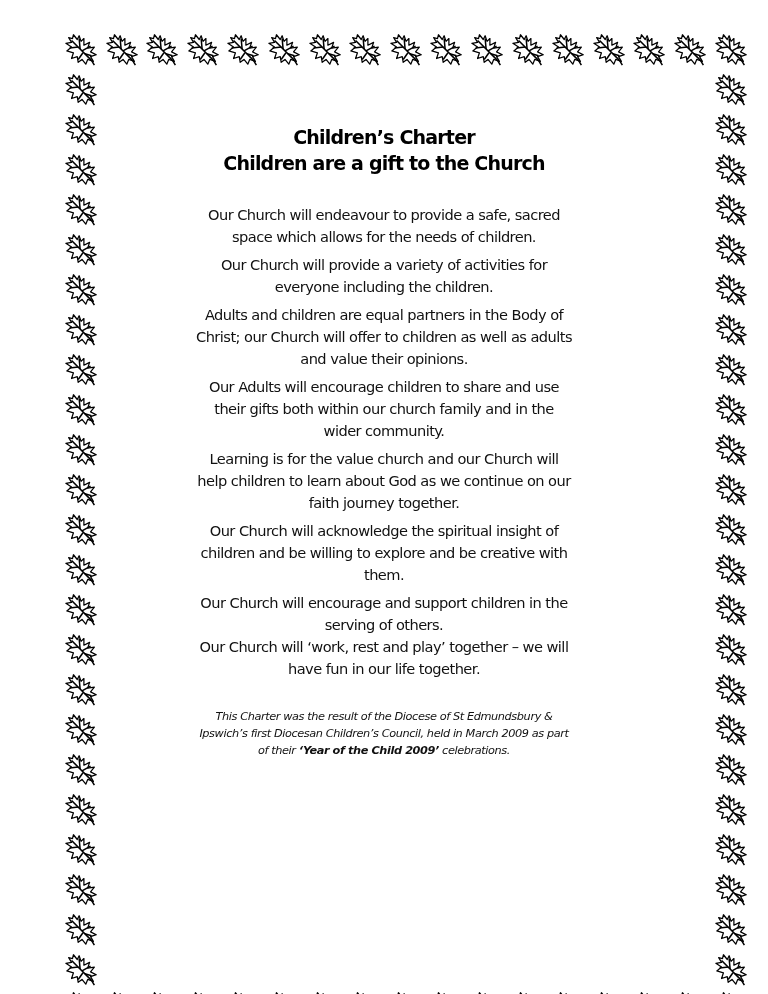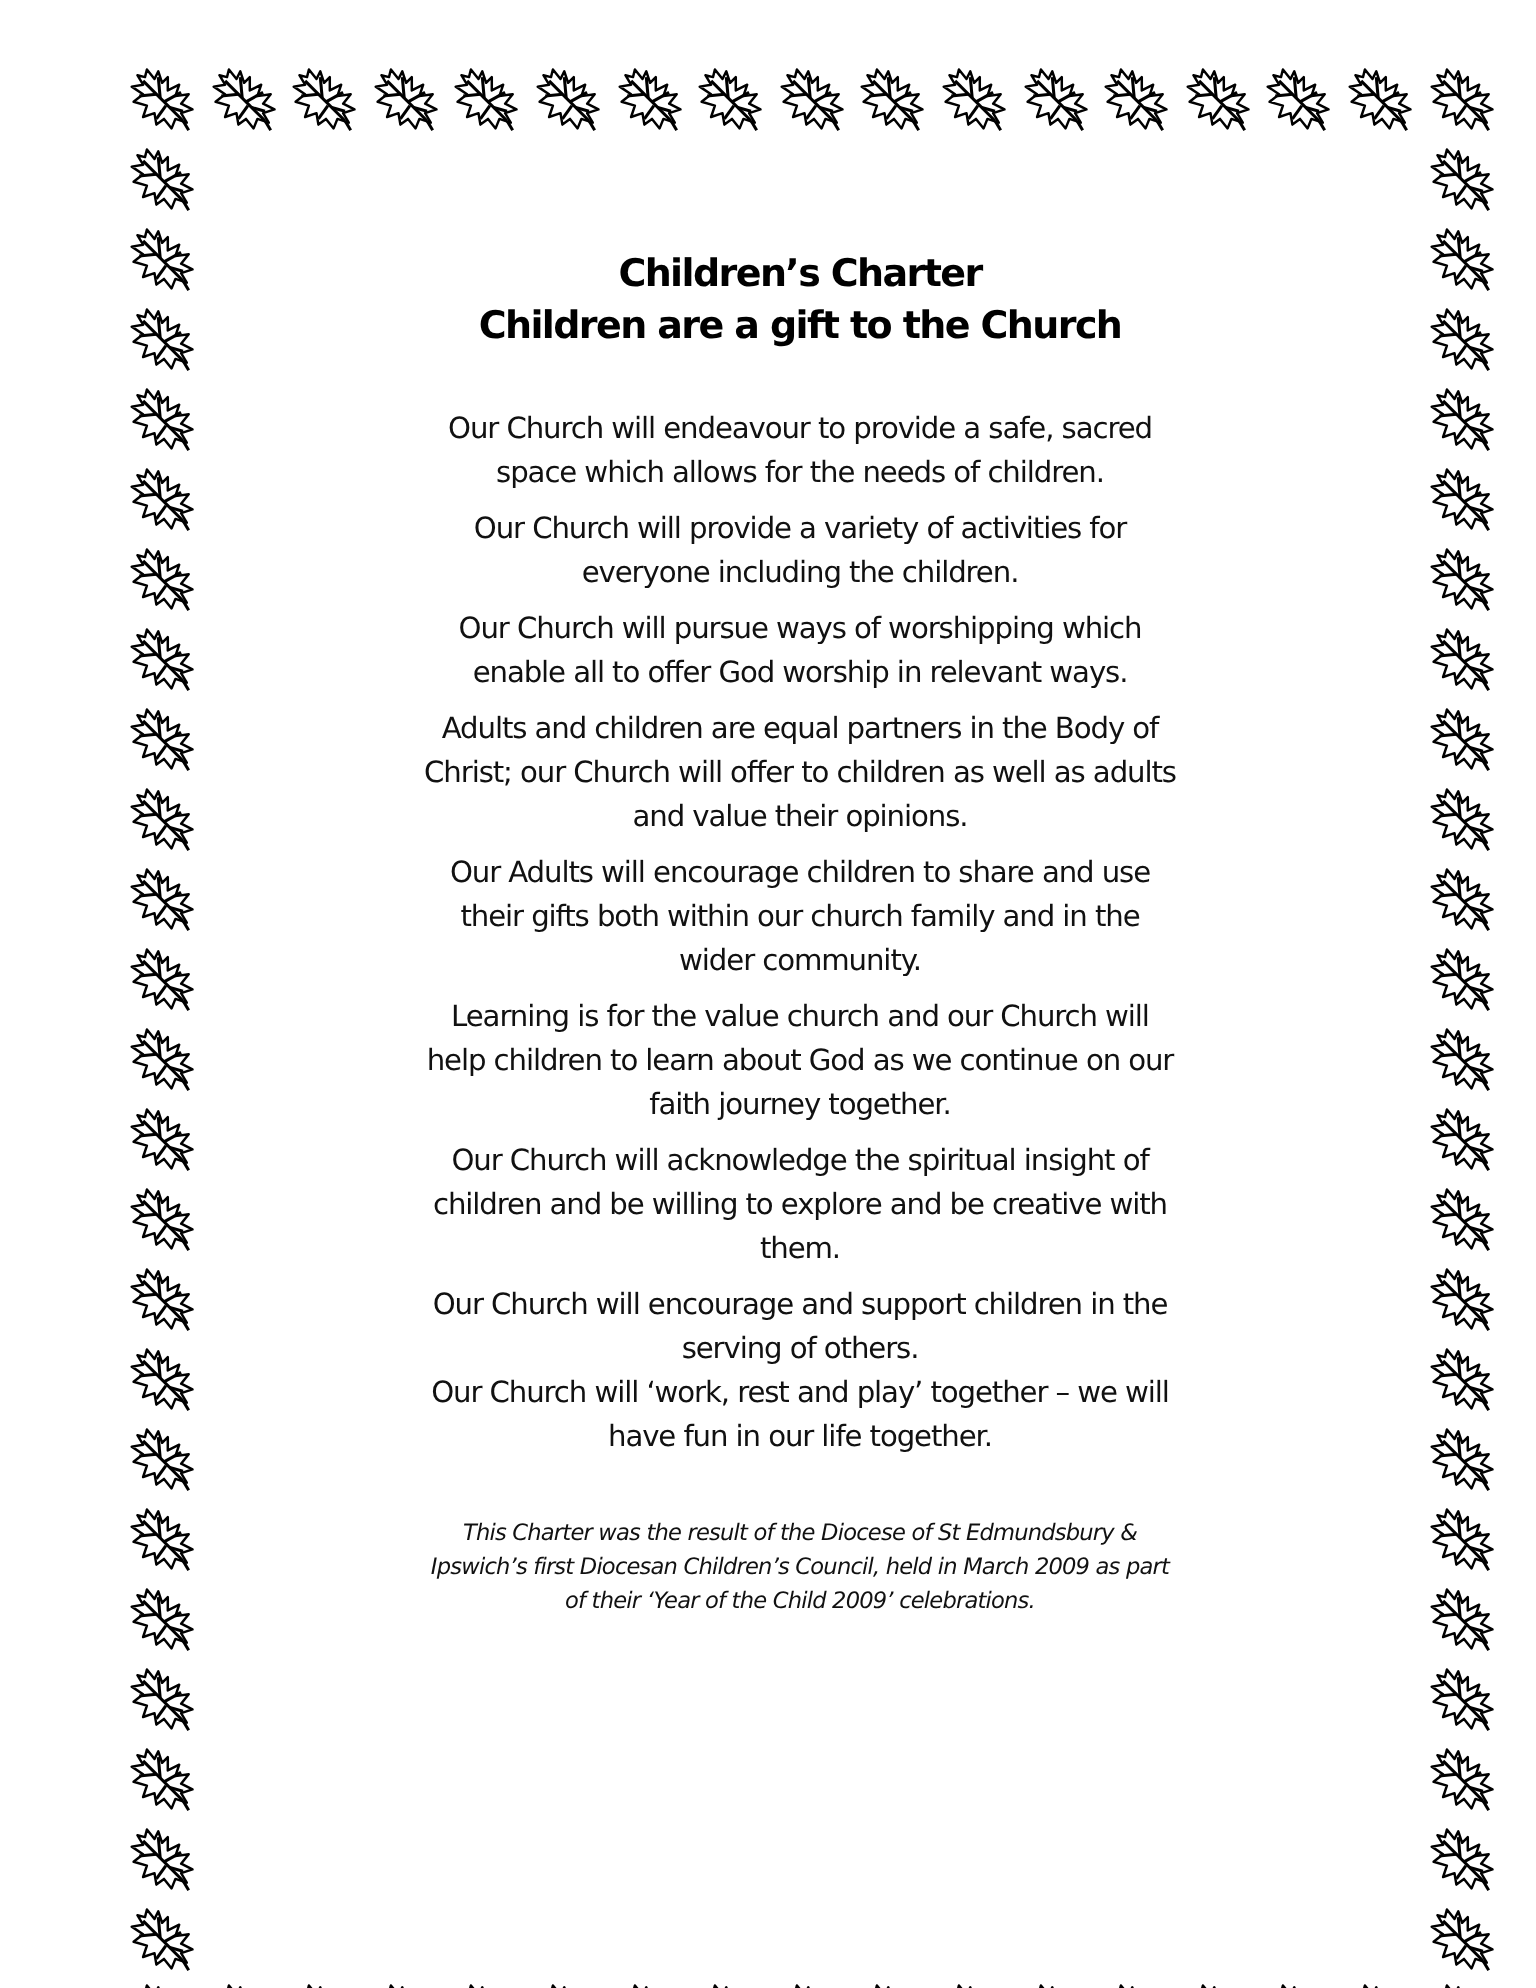--- a/index.html
+++ b/index.html
@@ -1,24 +1,24 @@
 <!DOCTYPE html>
 <html><head>
 <meta charset="utf-8">
 <style>
   html, body { margin:0; padding:0; background:#ffffff; }
   body { width:768px; height:994px; position:relative; overflow:hidden; font-family:"DejaVu Sans", sans-serif; color:#111; }
   .leaf { position:absolute; width:38px; height:38px; }
   .leaf svg { width:100%; height:100%; display:block; }
-  .content { position:absolute; left:212px; top:124px; width:376px; text-align:center; }
+  .content { position:absolute; left:196px; top:124px; width:376px; text-align:center; }
   .title { font-family:"DejaVu Sans", sans-serif; font-size:19px; line-height:26px; letter-spacing:-0.8px; margin:0; color:#000; }
   .para { font-family:"DejaVu Sans", sans-serif; font-size:14.6px; line-height:22px; letter-spacing:-0.55px; margin:0 0 6px 0; color:#111; }
   .para.tight { margin-bottom:0; }
   .note { font-family:"DejaVu Sans", sans-serif; font-style:italic; font-size:11.3px; line-height:17px; letter-spacing:-0.4px; margin-top:28px; color:#111; }
-  .note b { font-weight:normal; }
+  .note b { font-weight:bold; }
 </style>
 </head>
 <body>
 
 <div id="border">
     <div class="leaf" style="left: 63px; top: 30px;">
       <svg viewBox="0 0 40 40">
         <g fill="#fff" stroke="#000000" stroke-width="1.3" stroke-linejoin="round">
           <path d="M6 8 L10 9 L11 5 L15 10 L17 6 L19 12 L22 9 L22 16 L28 13 L26 19 L33 18 L29 23 L35 26 L29 28 L32 33 L26 31 L24 36 L20 31 L16 34 L15 28 L9 30 L11 24 L4 22 L9 18 L3 14 L9 13 Z"></path>
         </g>
@@ -1297,21 +1297,20 @@
         </g>
       </svg>
     </div>
   </div>
 
 <div class="content">
   <h1 class="title">Children’s Charter</h1>
   <h2 class="title" style="margin-bottom:28px;">Children are a gift to the Church</h2>
   <p class="para">Our Church will endeavour to provide a safe, sacred space which allows for the needs of children.</p>
   <p class="para">Our Church will provide a variety of activities for everyone including the children.</p>
-  <p class="para">Our Church will pursue ways of worshipping which enable all to offer God worship in relevant ways.</p>
   <p class="para">Adults and children are equal partners in the Body of Christ; our Church will offer to children as well as adults and value their opinions.</p>
   <p class="para">Our Adults will encourage children to share and use their gifts both within our church family and in the wider community.</p>
   <p class="para">Learning is for the value church and our Church will help children to learn about God as we continue on our faith journey together.</p>
   <p class="para">Our Church will acknowledge the spiritual insight of children and be willing to explore and be creative with them.</p>
   <p class="para tight">Our Church will encourage and support children in the serving of others.</p>
   <p class="para">Our Church will ‘work, rest and play’ together – we will have fun in our life together.</p>
   <p class="note"><span>This Charter was the result of the Diocese of St Edmundsbury &amp; Ipswich’s first Diocesan Children’s Council, held in March 2009 as part of their </span><b>‘Year of the Child 2009’</b><span> celebrations.</span></p>
 </div>
 
 </body></html>

